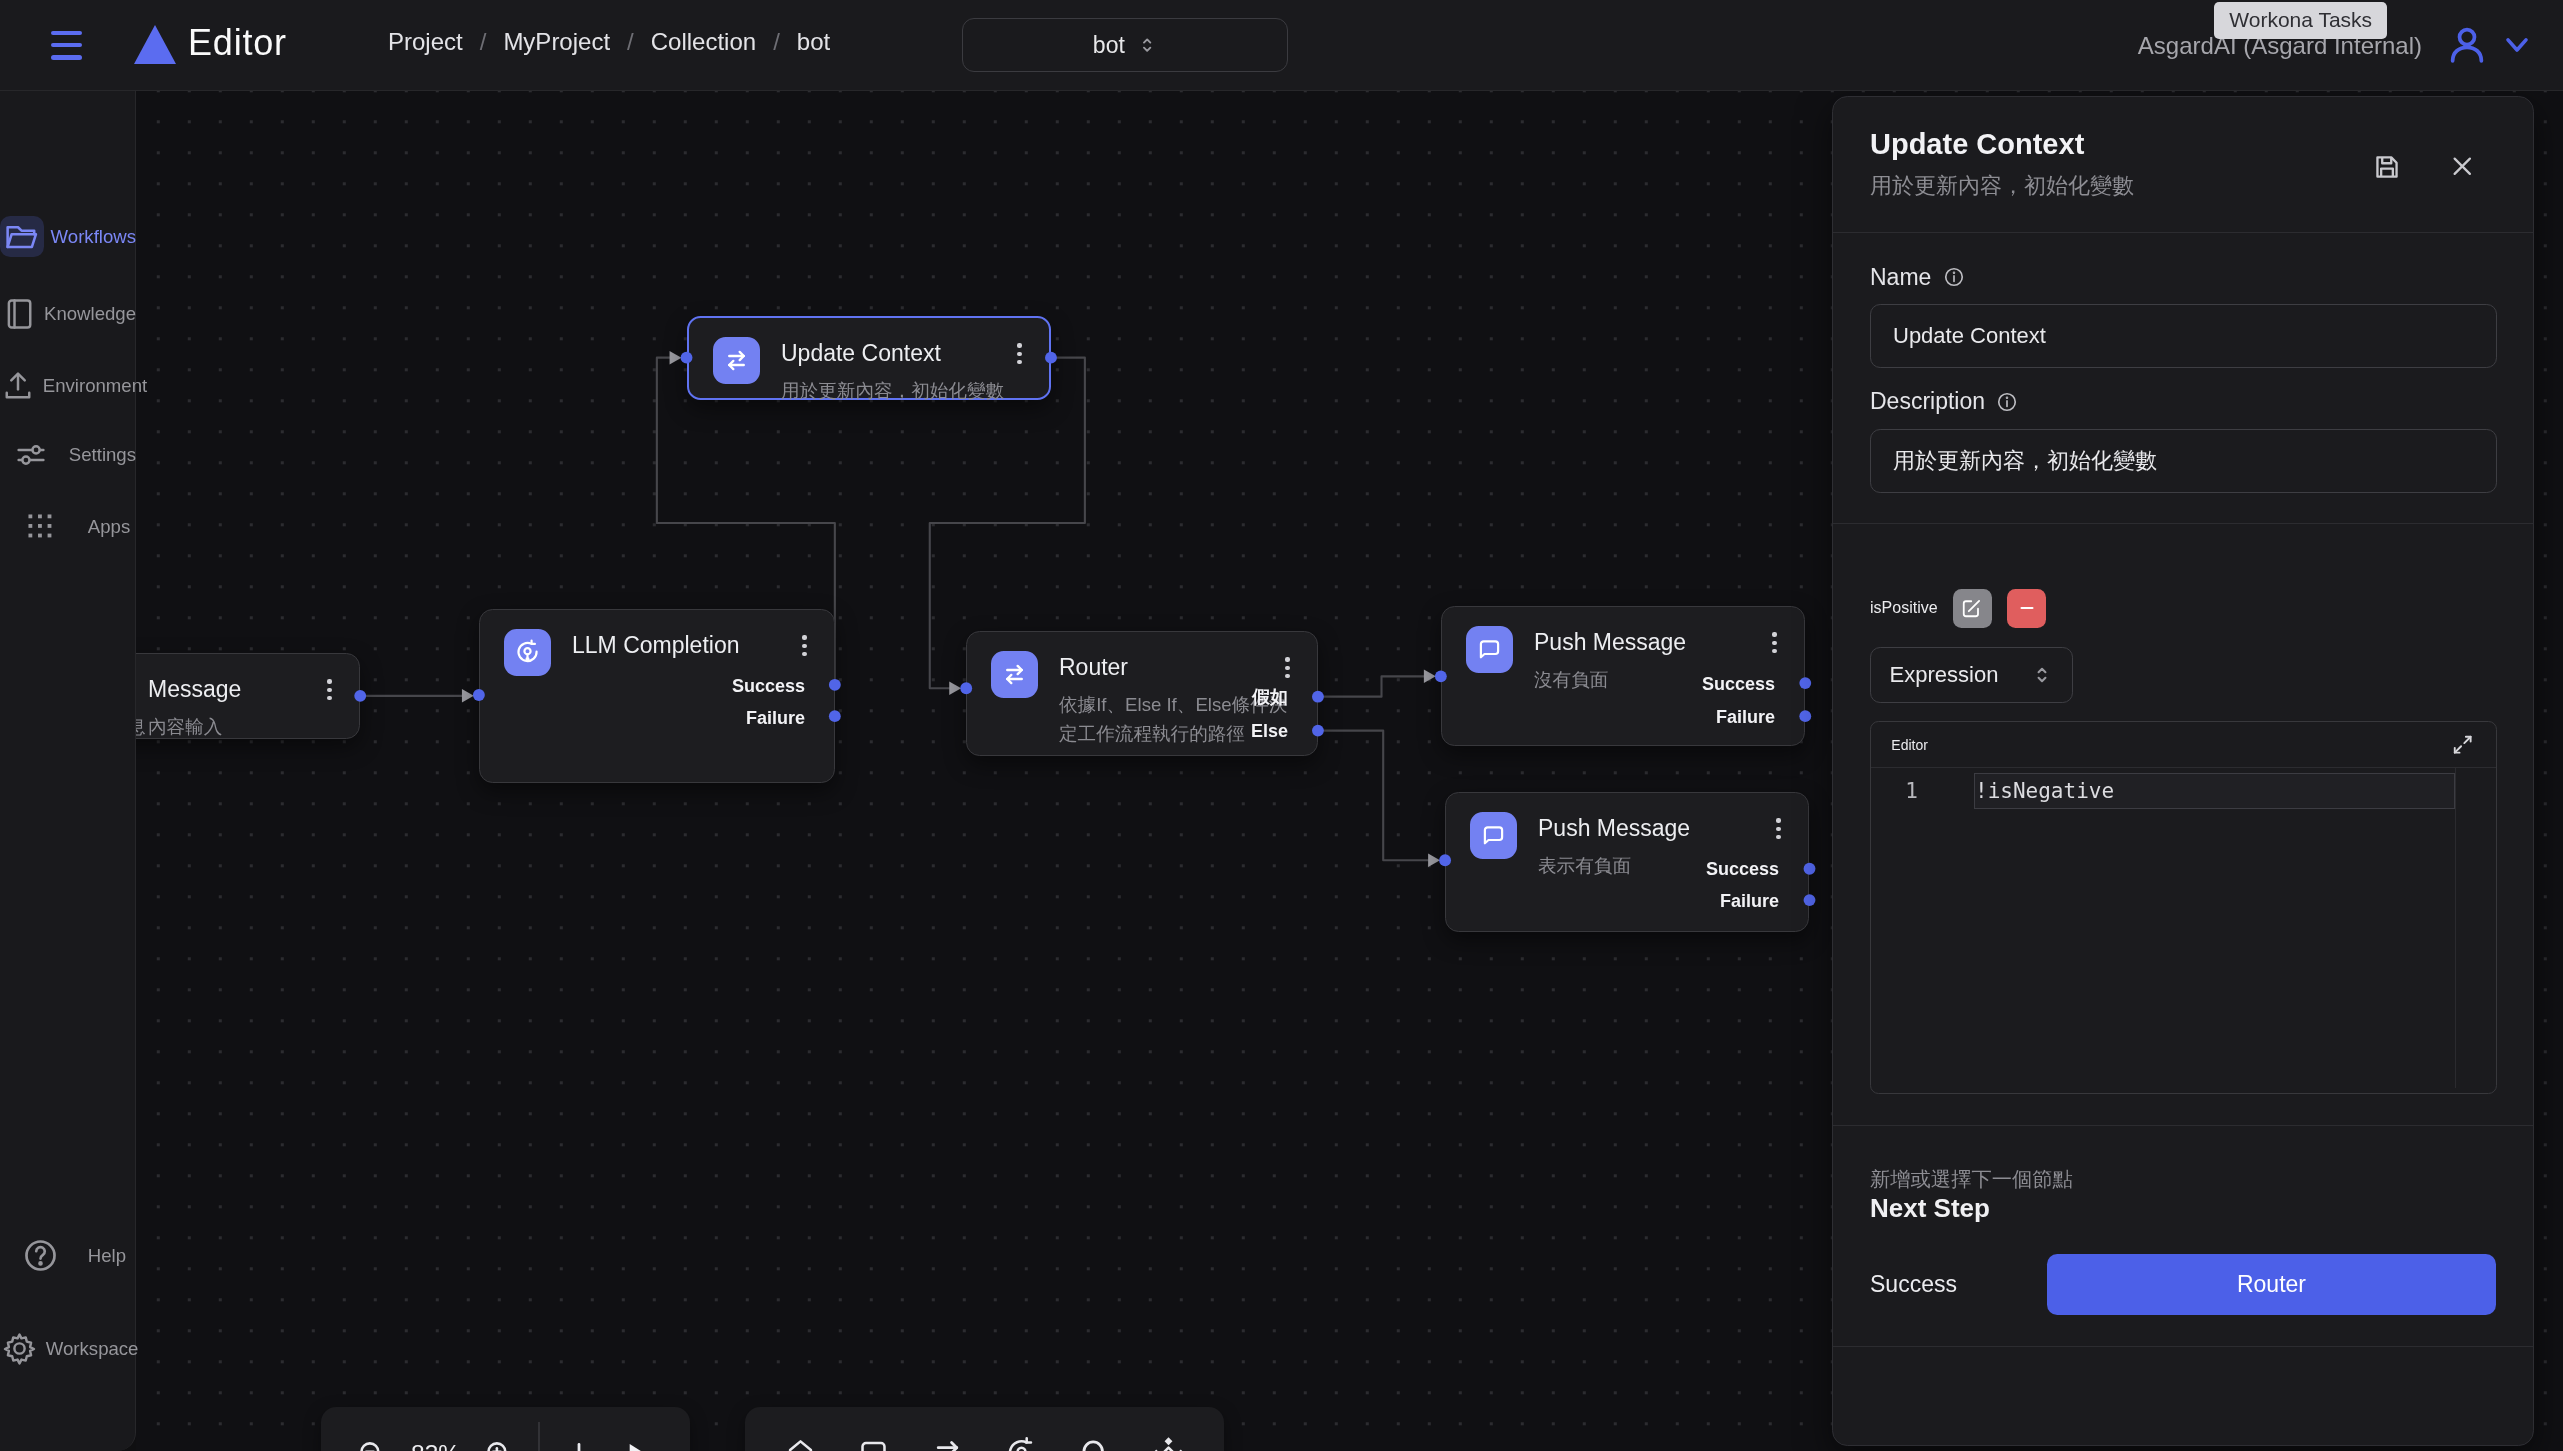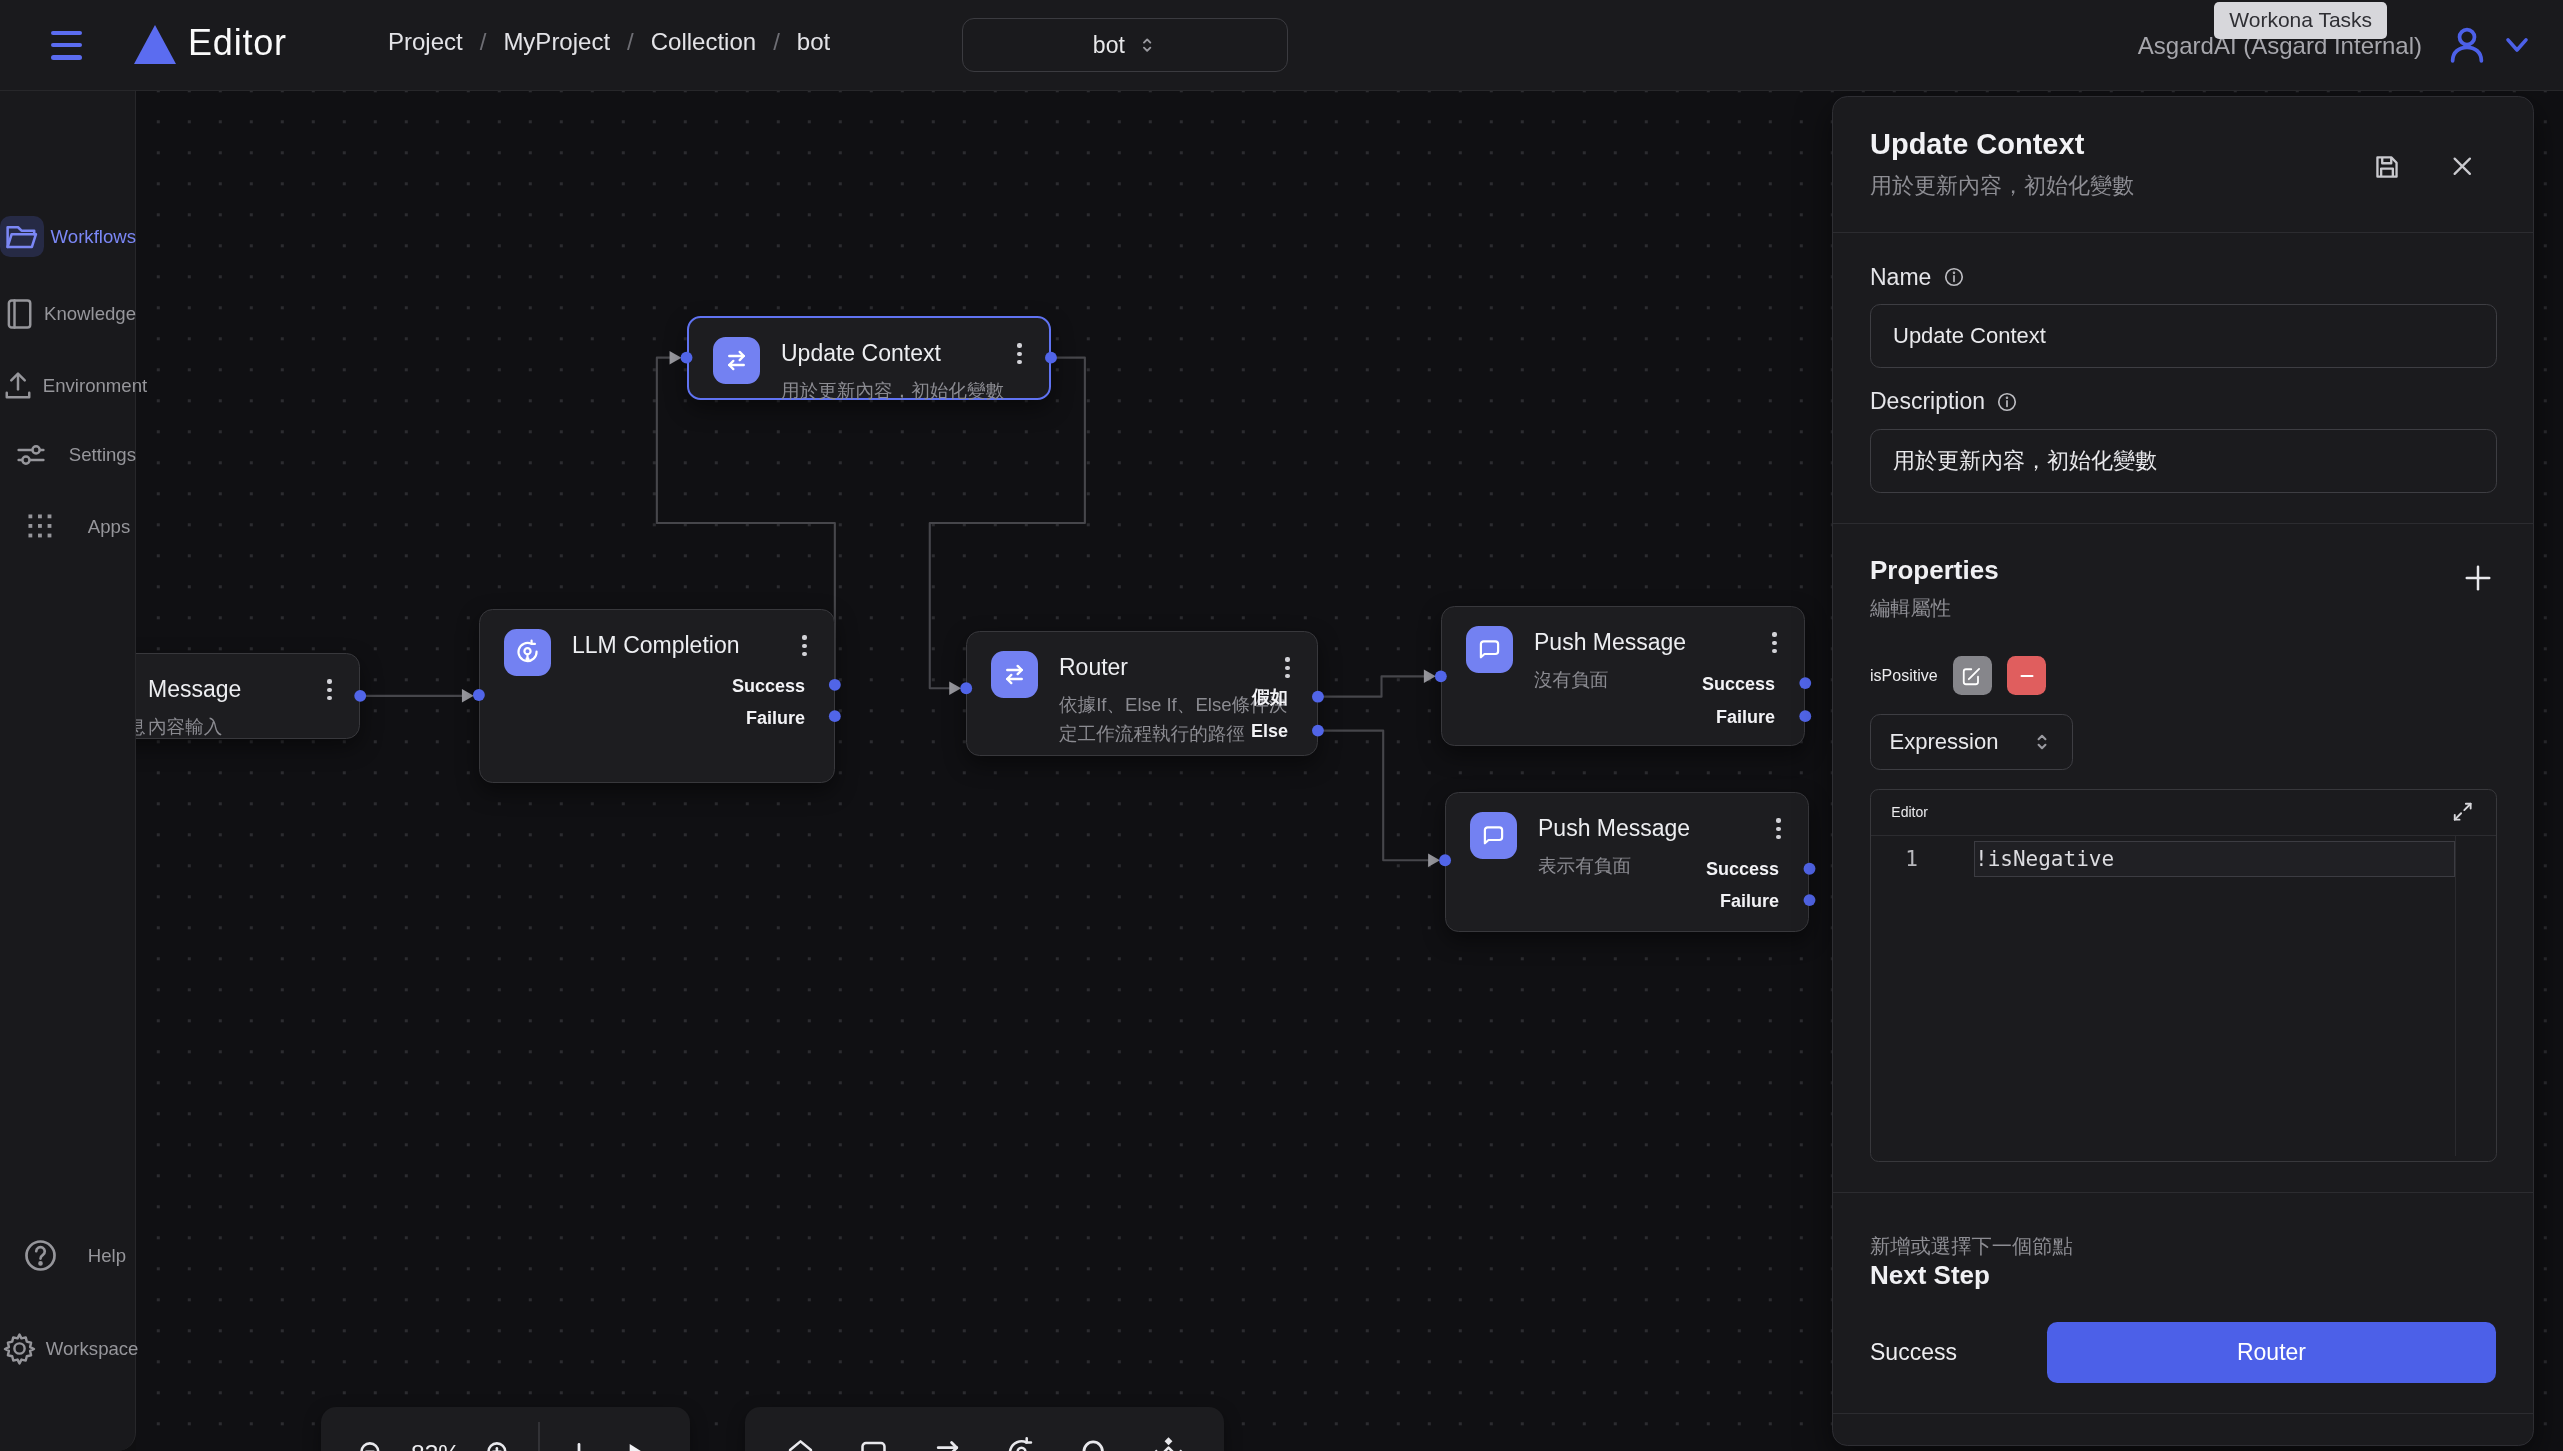--- a/index.html
+++ b/index.html
@@ -498,32 +498,20 @@
           <circle cx="16" cy="16" r="11"></circle>
             <line x1="16" y1="14.5" x2="16" y2="22"></line>
             <circle cx="16" cy="10.2" r="0.6" fill="currentColor"></circle>
         </svg>
       </span>
     </div>
     <input class="tinput" value="用於更新內容，初始化變數" style="">
   </div>
 
   <div class="psec" id="panel-props">
-    <div id="props-head">
-      <div>
-        <div id="props-title">Properties</div>
-        <div id="props-sub">編輯屬性</div>
-      </div>
-      <span id="add-prop">
-        <svg width="36" height="36" viewBox="0 0 32 32" fill="none" stroke="currentColor" stroke-width="2.2" stroke-linecap="round">
-          <line x1="16" y1="6" x2="16" y2="26"></line>
-            <line x1="6" y1="16" x2="26" y2="16"></line>
-        </svg>
-      </span>
-    </div>
     <div id="prop-row">
       <span id="prop-name">isPositive</span>
       <button class="sqbtn" id="edit-prop">
         <svg width="24" height="24" viewBox="0 0 32 32" fill="none" stroke="#ffffff" stroke-width="2.4" stroke-linecap="round" stroke-linejoin="round">
           <path d="M24 17 v7 a3 3 0 0 1 -3 3 H8 a3 3 0 0 1 -3-3 V10 a3 3 0 0 1 3-3 h7"></path>
           <path d="M13.5 18.5 l12-12 M13.5 18.5 l-1.8 1.8"></path>
         </svg>
       </button>
       <button class="sqbtn" id="del-prop">
         <svg width="22" height="22" viewBox="0 0 32 32" stroke="#ffffff" stroke-width="3" stroke-linecap="round">

